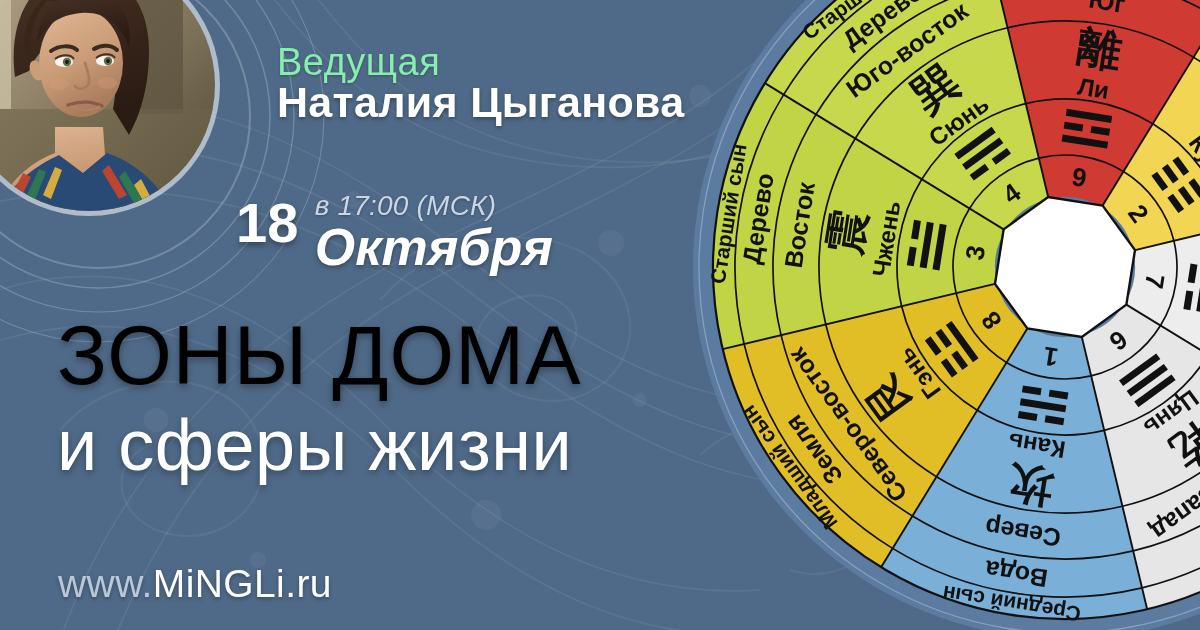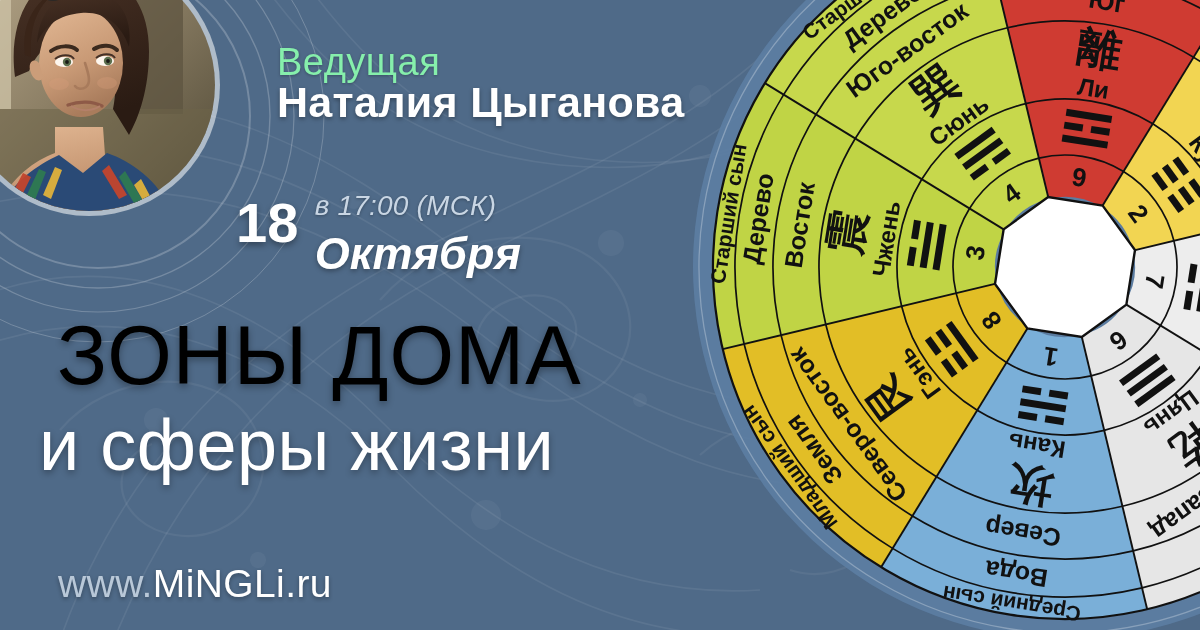--- a/index.html
+++ b/index.html
@@ -51,31 +51,31 @@
     display:inline-block;vertical-align:top;
     font-size:56px;line-height:74px;font-weight:700;color:#ffffff;
     text-shadow:0 3px 6px rgba(0,0,0,.38);
   }
   .date-right{display:inline-block;vertical-align:top;margin-left:12px;padding-top:4px;font-style:italic;}
   .time-text{
     display:block;font-size:28px;font-weight:400;color:#c9d6e4;letter-spacing:.2px;
     text-shadow:0 1px 3px rgba(0,0,0,.3);
   }
   .month-text{
-    display:block;font-size:45px;line-height:48px;font-weight:600;color:#ffffff;margin-top:8px;
+    display:block;font-size:52px;line-height:48px;font-weight:600;color:#ffffff;margin-top:1px;
     text-shadow:0 2px 5px rgba(0,0,0,.35);
     text-align:center;
   }
   .title-main{
     position:absolute;left:57px;top:312px;
     font-size:83px;line-height:88px;font-weight:300;color:#000000;letter-spacing:1px;
     text-shadow:0 3px 7px rgba(0,0,0,.33);
   }
   .title-sub{
-    position:absolute;left:39px;top:405px;
+    position:absolute;left:57px;top:405px;
     font-size:72px;line-height:80px;font-weight:300;color:#ffffff;letter-spacing:.5px;
     text-shadow:0 3px 7px rgba(0,0,0,.33);
   }
   .site-url{
     position:absolute;left:58px;top:562px;
     font-size:39px;font-weight:300;letter-spacing:.4px;
     text-shadow:0 2px 4px rgba(0,0,0,.32);
     text-align:right;
   }
   .site-url .www{color:#b9c8d8;}

